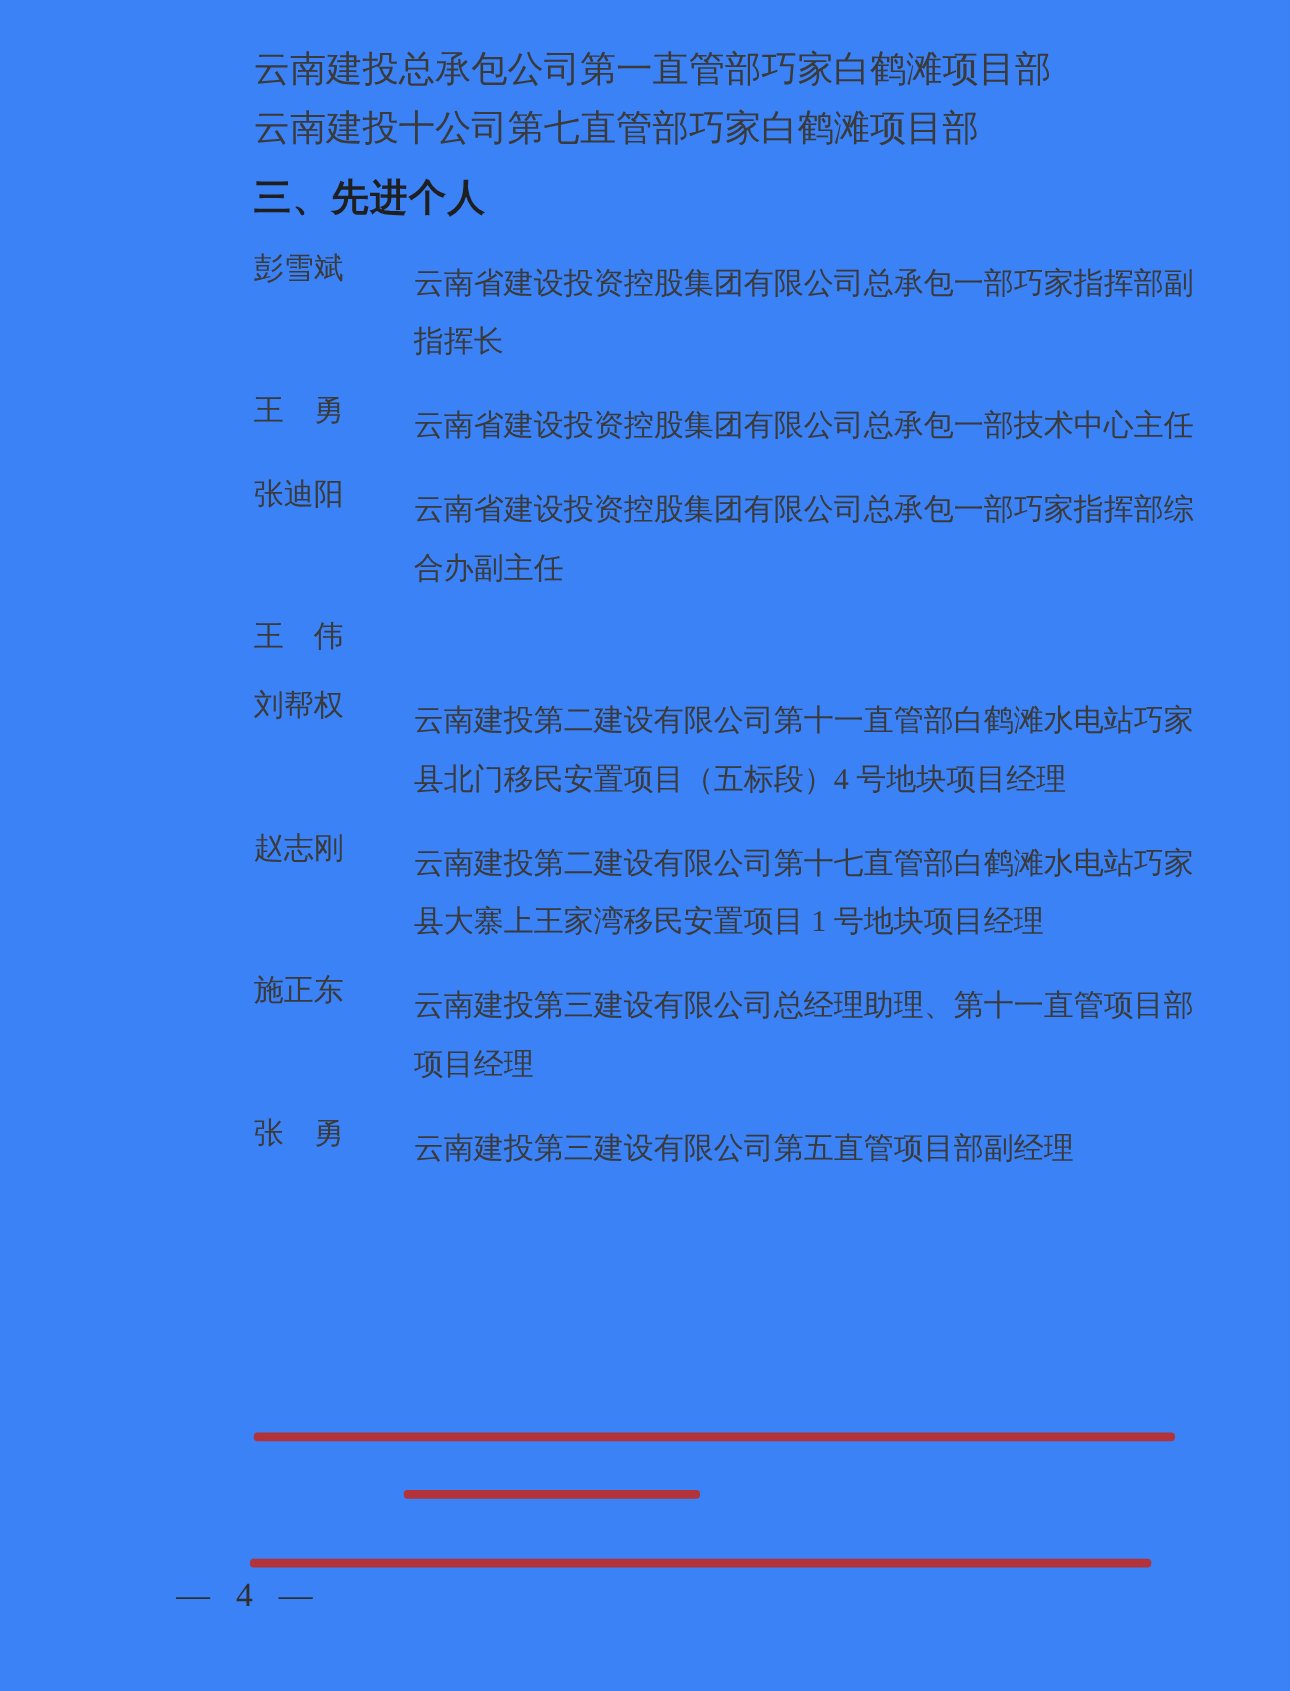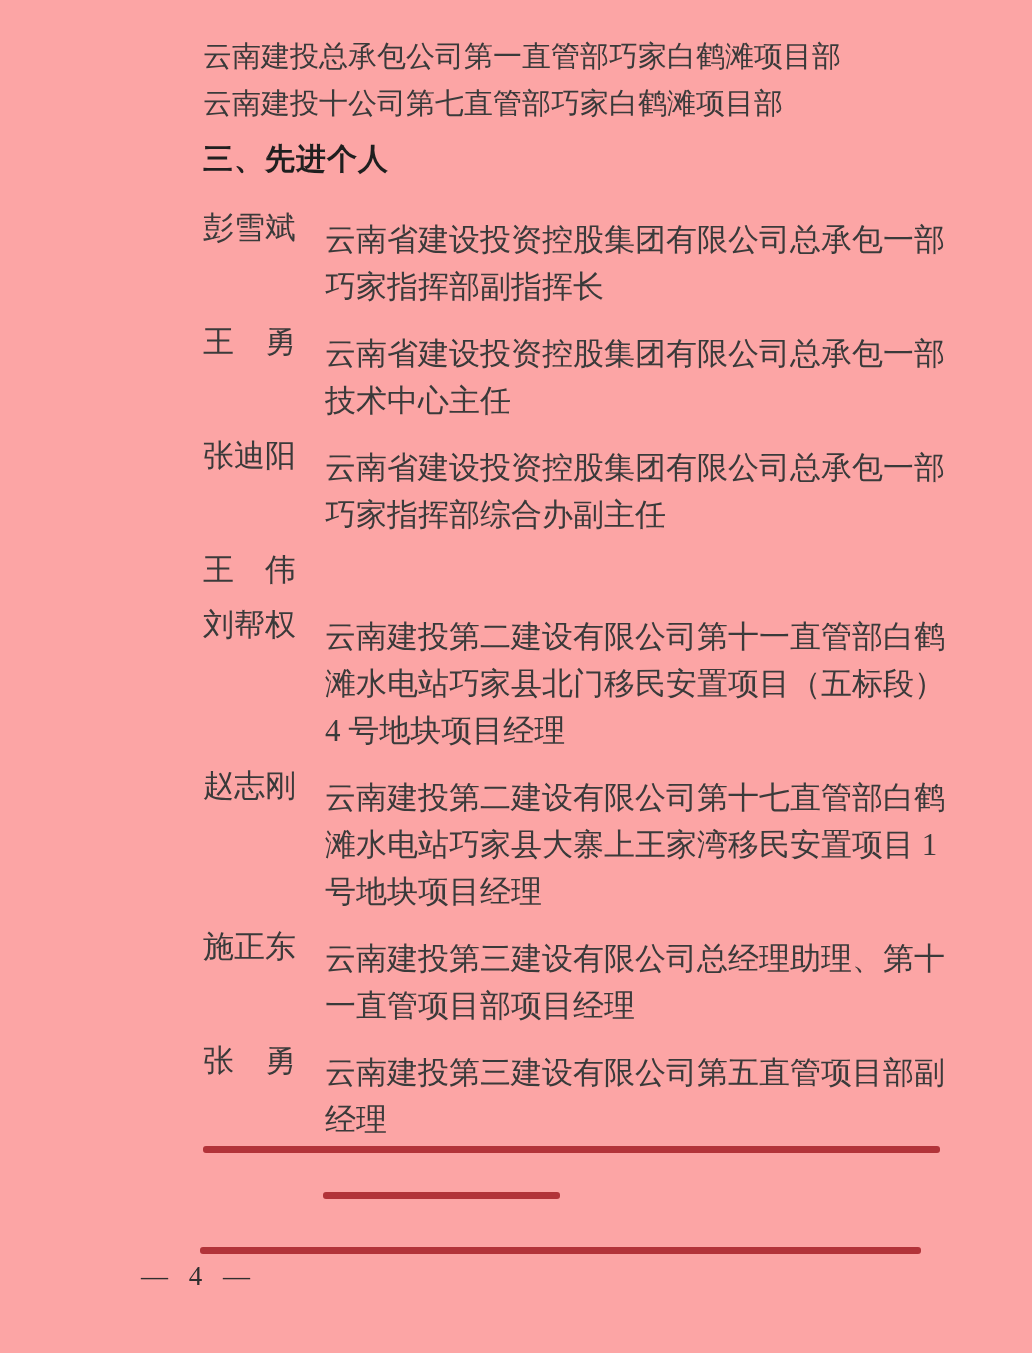--- a/index.html
+++ b/index.html
@@ -5,21 +5,21 @@
   html, body {
     margin: 0;
     padding: 0;
     background: #e9e9e9;
   }
   .page {
     position: relative;
     width: 1032px;
     height: 1353px;
     margin: 0 auto;
-    background: #fca5a5;
+    background: #3b82f6;
     overflow: hidden;
     font-family: "Liberation Serif", "DejaVu Serif", serif;
     color: #3a3a3a;
   }
   .content {
     position: absolute;
     left: 203px;
     top: 33px;
     width: 760px;
   }
@@ -28,28 +28,29 @@
     line-height: 47px;
     white-space: nowrap;
   }
   .heading {
     font-family: "Liberation Sans", "DejaVu Sans", sans-serif;
     font-size: 30px;
     font-weight: 700;
     color: #1f1f1f;
     letter-spacing: 1px;
     line-height: 47px;
-    margin: 8px 0 22px 0;
+    margin: 8px 0 10px 0;
   }
   .entry {
     display: flex;
     align-items: flex-start;
-    font-size: 31px;
+    font-size: 24px;
     line-height: 47px;
     margin-bottom: 8px;
+    justify-content: space-between;
   }
   .ename {
     flex: 0 0 122px;
     width: 122px;
     white-space: pre;
   }
   .edesc {
     width: 632px;
     margin-top: 12px;
   }

